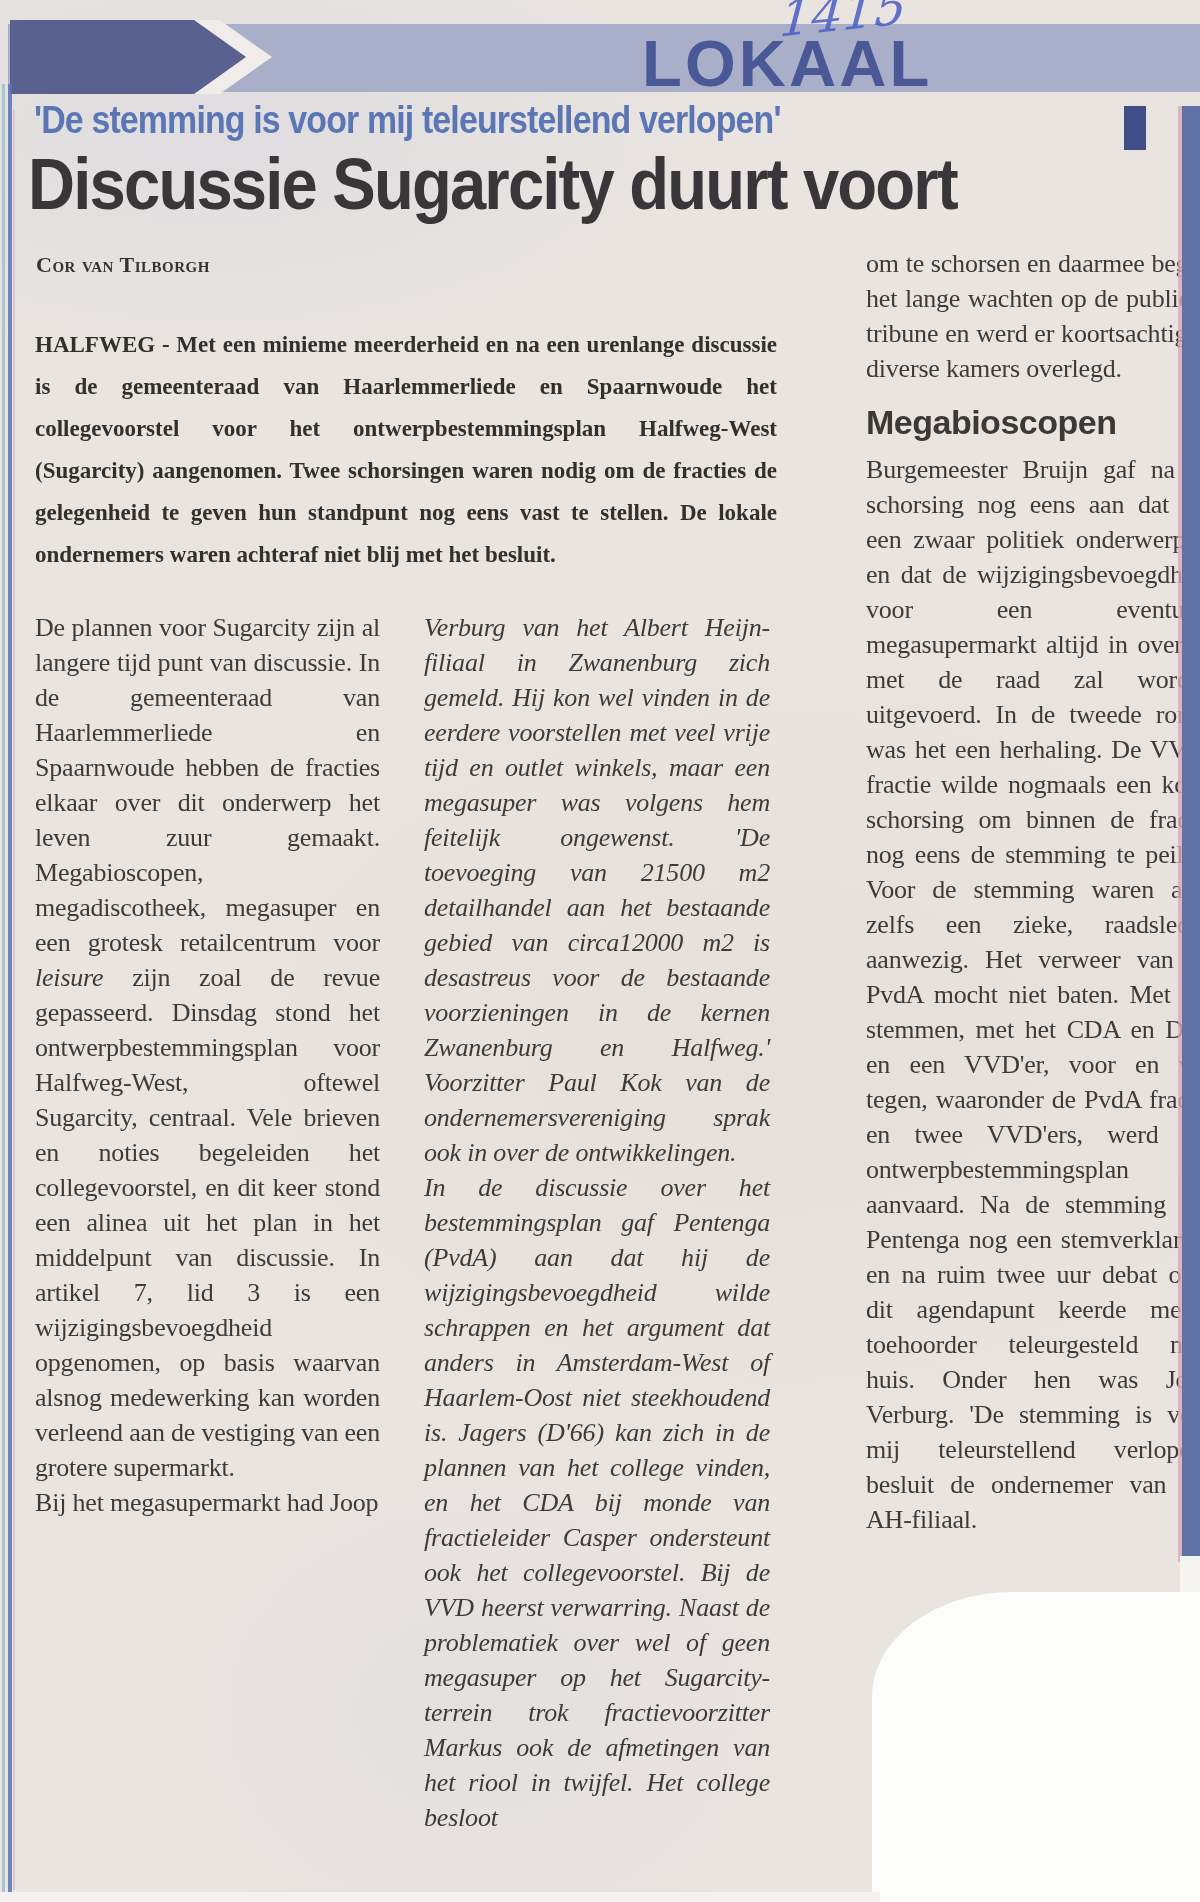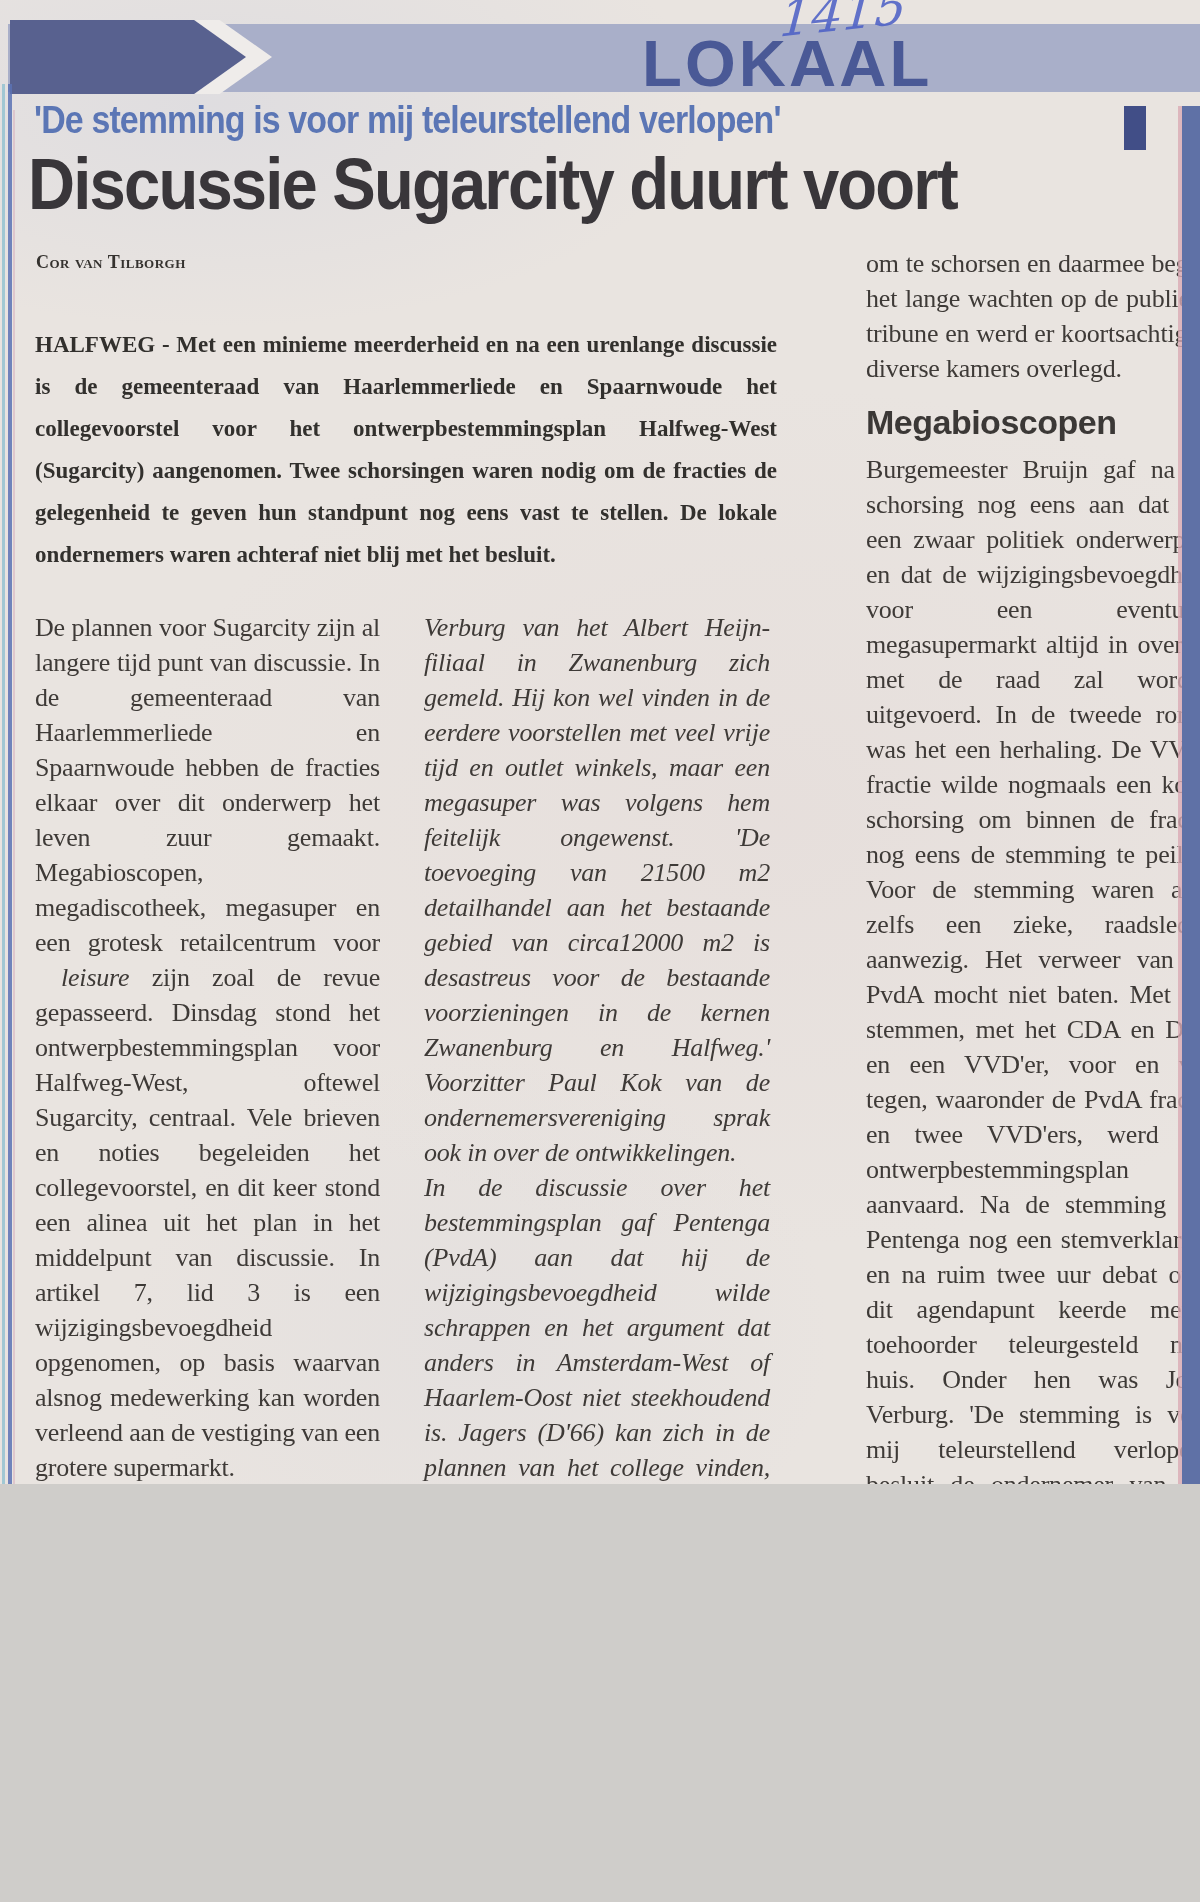--- a/index.html
+++ b/index.html
@@ -1,17 +1,17 @@
 <!DOCTYPE html>
 <html><head>
 <meta charset="utf-8">
 <style>
   html,body{margin:0;padding:0;background:#cfcdca;}
   #page{
-    position:relative;width:1200px;height:1484px;overflow:hidden;
+    position:relative;width:1200px;height:1902px;overflow:hidden;
     background:
       radial-gradient(ellipse 700px 320px at 18% 7%, rgba(186,196,224,0.22), transparent 70%),
       radial-gradient(ellipse 900px 600px at 65% 55%, rgba(216,196,198,0.16), transparent 72%),
       radial-gradient(ellipse 500px 400px at 40% 90%, rgba(205,205,215,0.18), transparent 70%),
       #e9e4e0;
     font-family:"Liberation Serif","DejaVu Serif",serif;
   }
   
   .banner-bar{position:absolute;left:8px;right:0;top:24px;height:68px;background:#a9afc9;}
   .banner-arrow-white{position:absolute;left:10px;top:20px;width:262px;height:74px;background:#efecea;
@@ -40,37 +40,37 @@
   }
   .headline{
     position:absolute;left:28px;top:143px;white-space:nowrap;
     font-family:"Liberation Sans","DejaVu Sans",sans-serif;font-weight:bold;
     font-size:72px;letter-spacing:-2px;color:#39363a;
     transform:scaleX(0.905);transform-origin:left top;
   }
   .byline{
     position:absolute;left:36px;top:252px;
     font-family:"Liberation Serif","DejaVu Serif",serif;font-weight:bold;
-    font-variant:small-caps;font-size:18px;letter-spacing:.5px;color:#35322f;
+    font-variant:small-caps;font-size:22px;letter-spacing:.5px;color:#35322f;
   }
   
   .lead{
     position:absolute;left:35px;top:324px;width:742px;
     font-weight:bold;font-size:23px;line-height:42px;color:#32302d;
     text-align:justify;
   }
   
   .col{position:absolute;font-size:26px;line-height:35px;color:#3e3a37;text-align:justify;letter-spacing:-0.2px;}
   .col p{margin:0;}
   .col .subhead{
     font-family:"Liberation Sans","DejaVu Sans",sans-serif;font-weight:bold;
     font-size:34px;line-height:38px;letter-spacing:-0.5px;color:#3b3836;
     margin:17px 0 11px 0;text-align:left;
   }
-  .col em{font-style:italic;margin-left:26px;}
+  .col em{font-style:italic;}
   #col1{left:35px;top:610px;width:345px;}
   #col2{left:424px;top:610px;width:346px;font-style:italic;}
   #col3{left:866px;top:246px;width:348px;}
   
   .edge-line-cyan{position:absolute;left:2px;top:84px;width:3px;height:1816px;background:#8fc0cf;opacity:.8;}
   .edge-line-blue{position:absolute;left:8px;top:84px;width:4px;height:1818px;background:#5a72b4;opacity:.85;}
   .edge-line-pink{position:absolute;left:13px;top:110px;width:2px;height:1780px;background:#d8b4c0;opacity:.6;}
   .right-bar{position:absolute;left:1182px;top:106px;width:18px;height:1456px;background:#5f71a6;}
   .right-bar-pink{position:absolute;left:1178px;top:106px;width:4px;height:1456px;background:#d9aab4;opacity:.8;}
   .right-block{position:absolute;left:1124px;top:106px;width:22px;height:44px;background:#414e87;}

